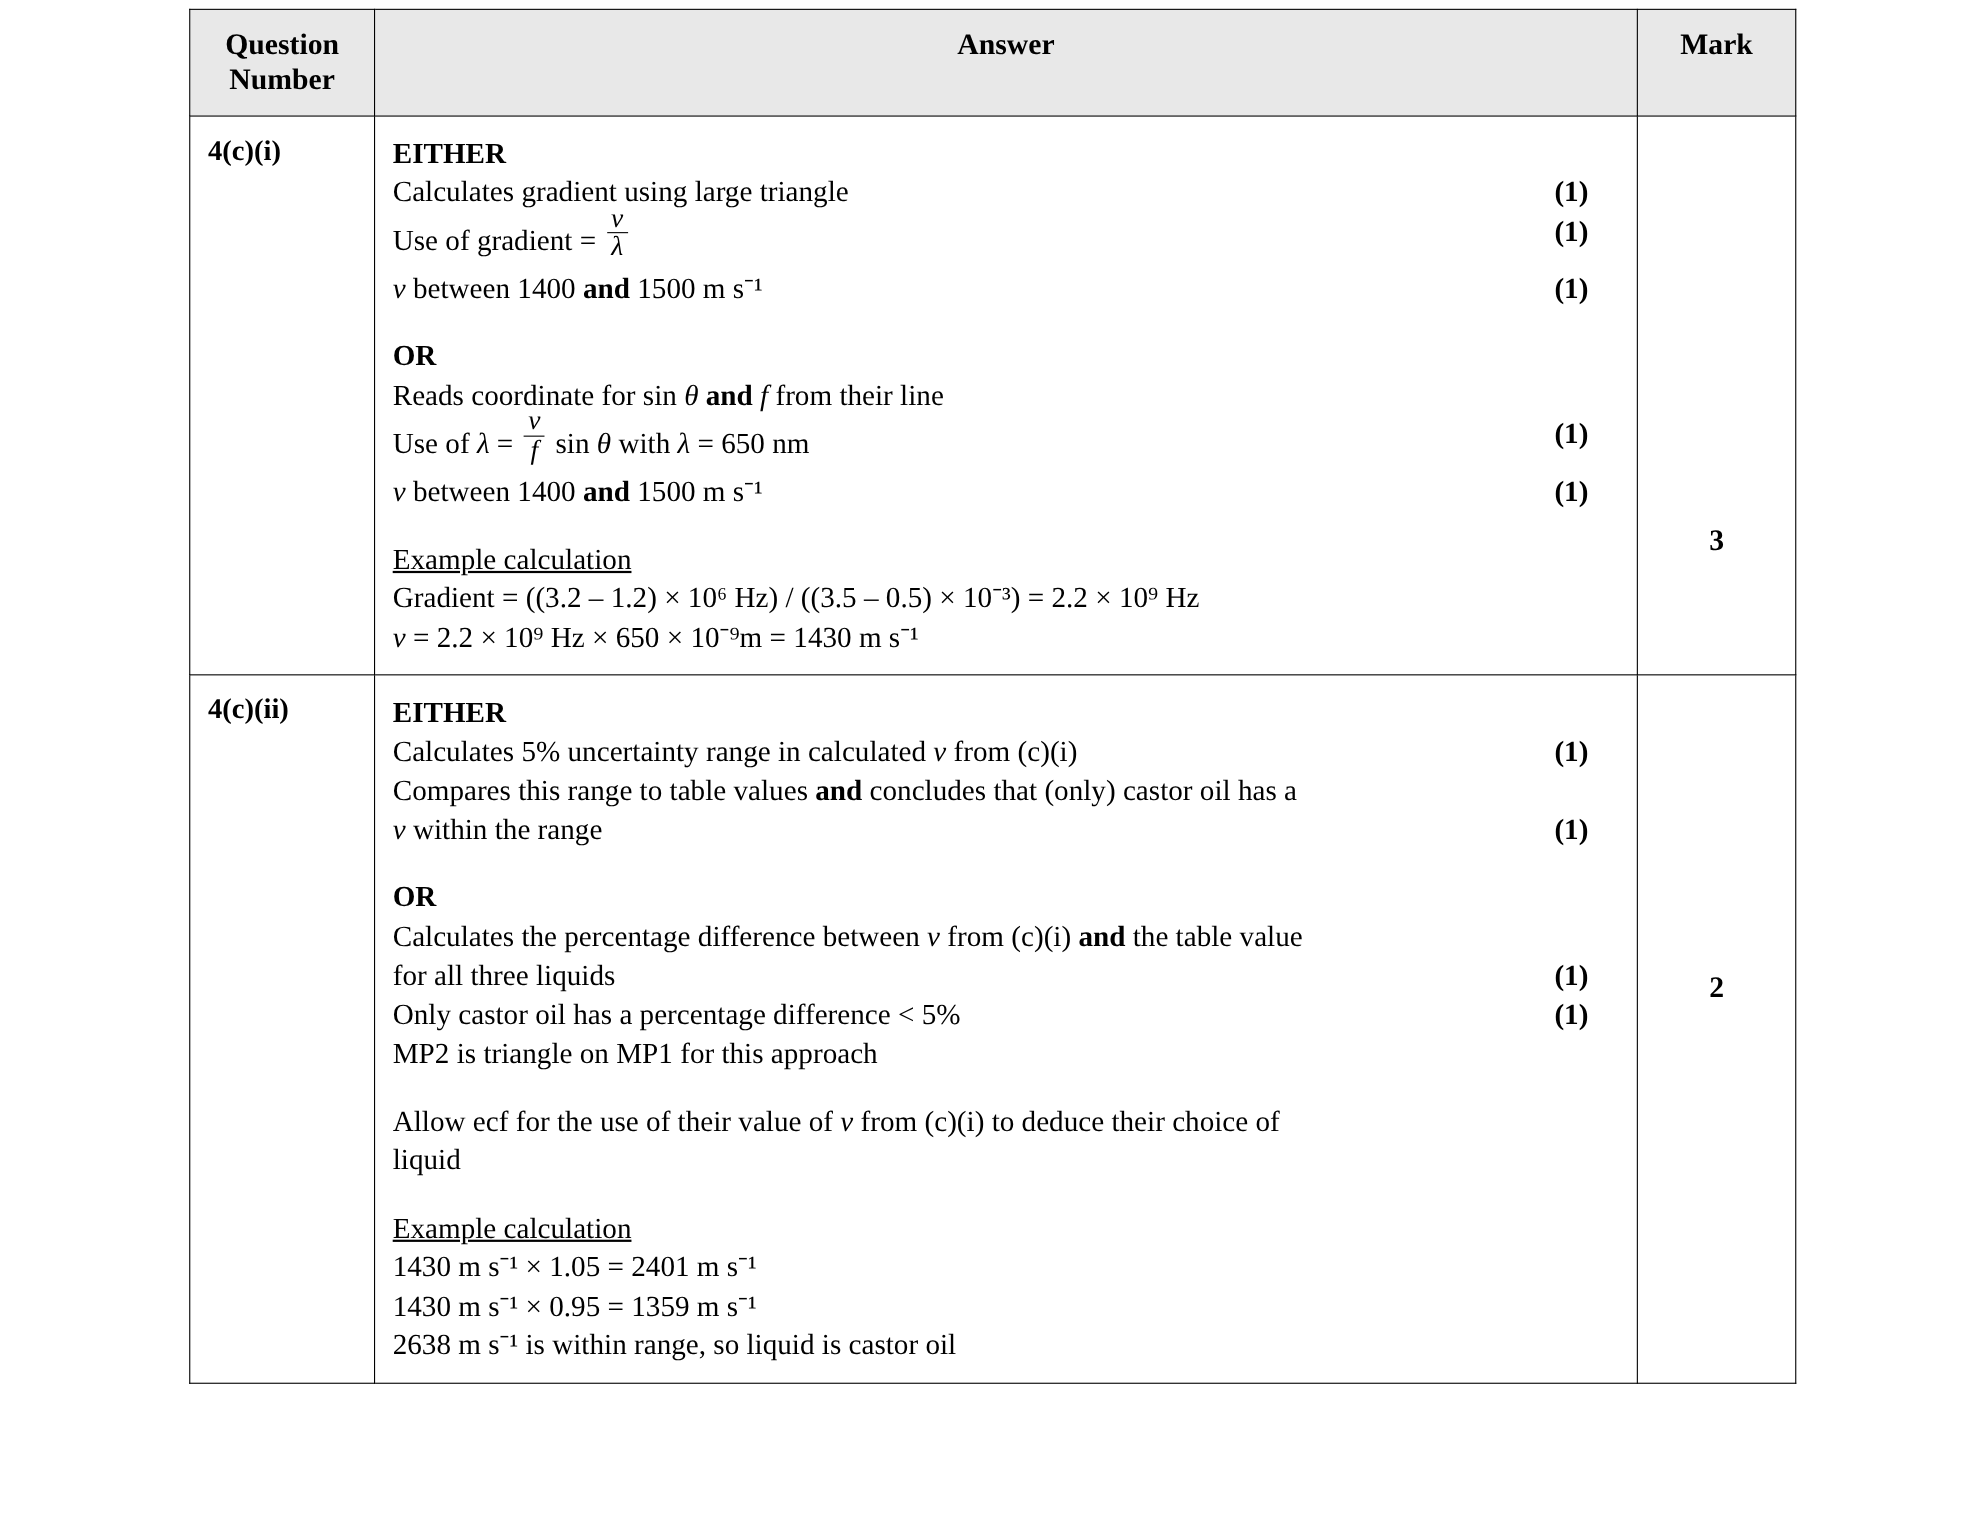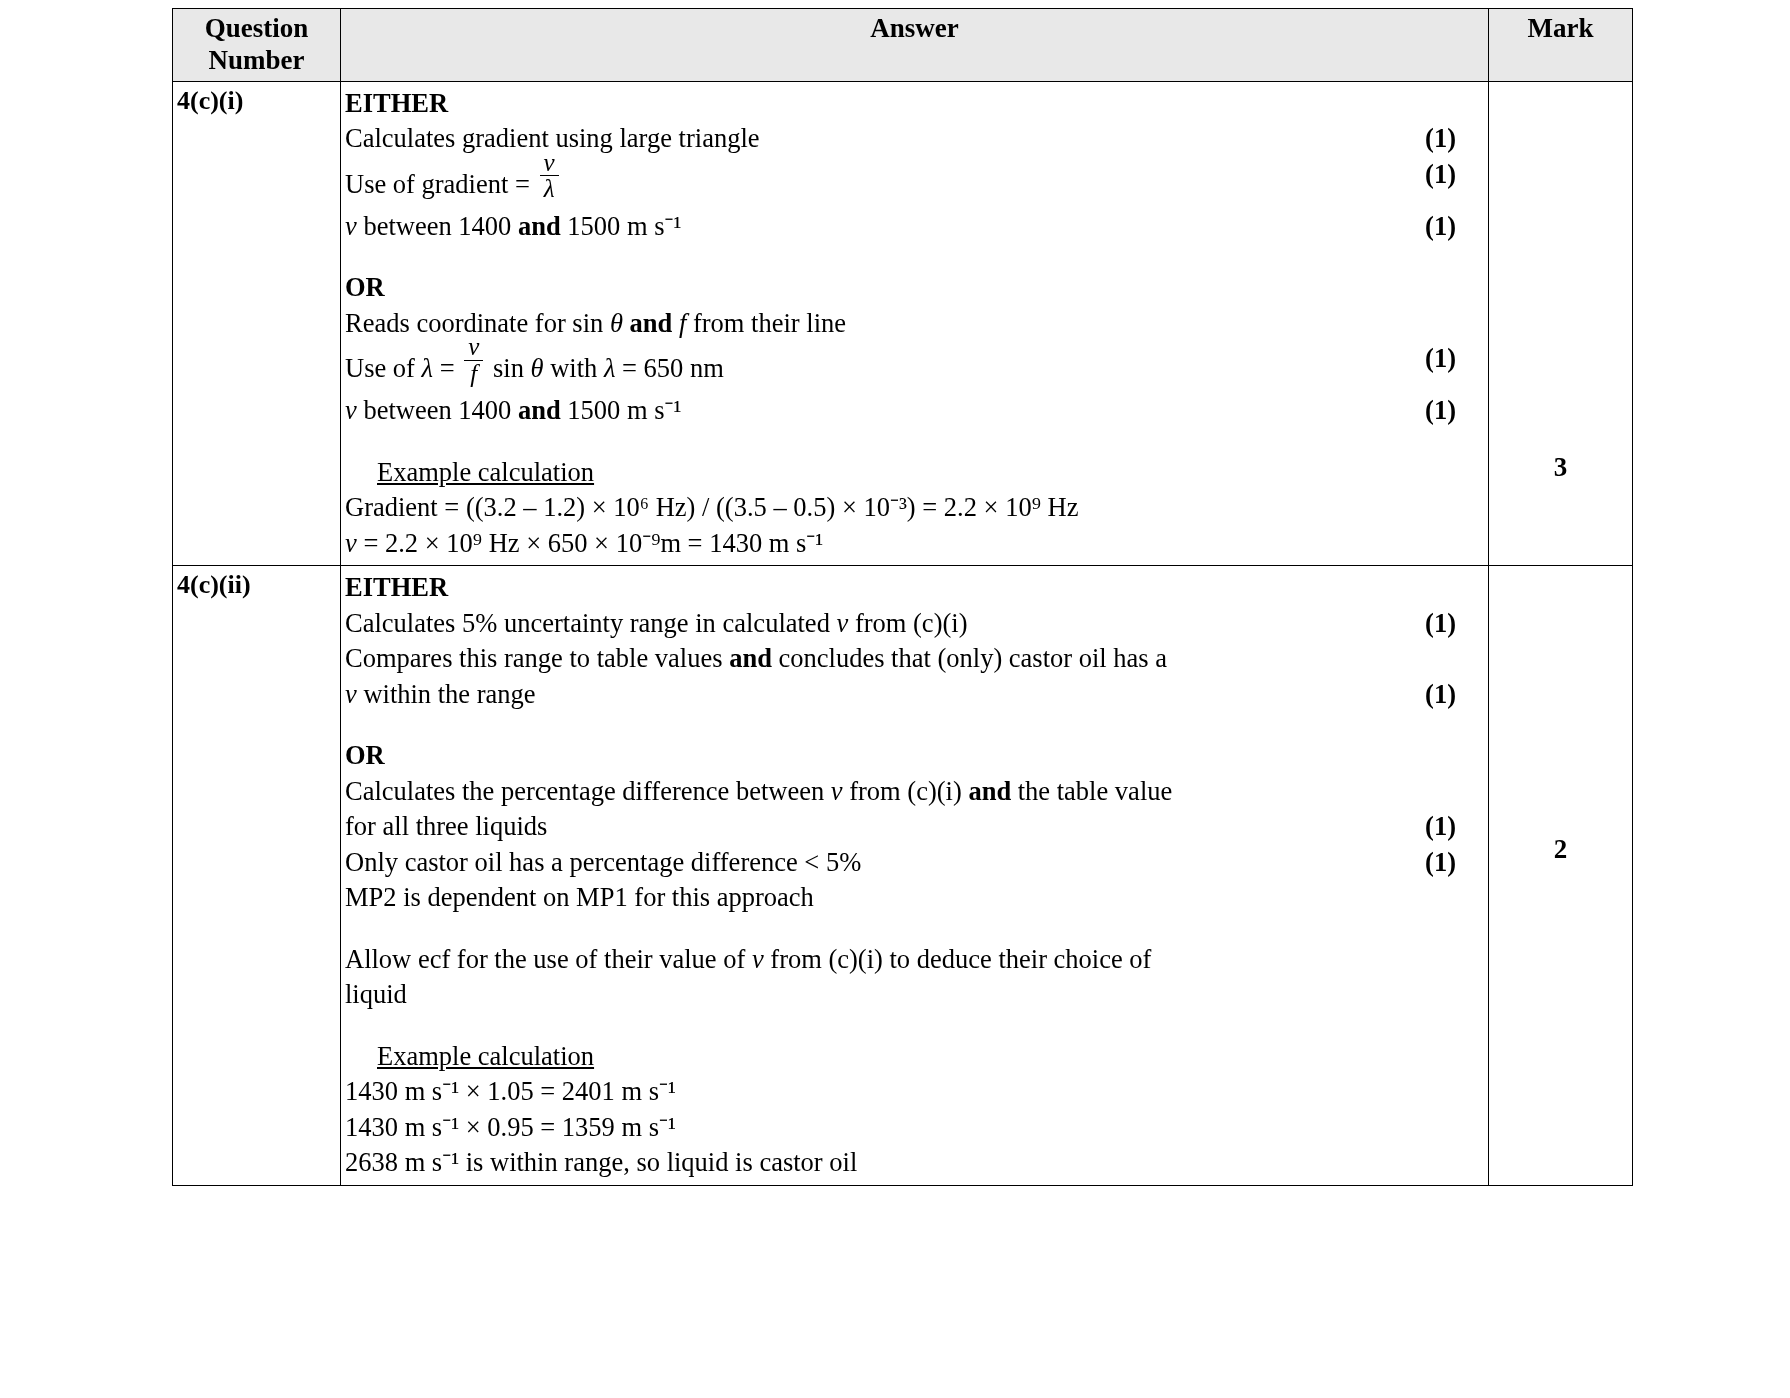--- a/index.html
+++ b/index.html
@@ -24,21 +24,21 @@
     position: absolute;
     left: 172px;
     top: 8px;
     width: 1460px;
     border-collapse: collapse;
     table-layout: fixed;
   }
   table.marksheet td, table.marksheet th {
     border: 1.6px solid #000000;
     vertical-align: top;
-    padding: 4px;
+    padding: 16px;
     font-family: Liberation Serif, serif;
   }
   .col-q { width: 168px; }
   .col-a { width: 1148px; }
   .col-m { width: 144px; }
 
   thead th {
     background: #e8e8e8;
     text-align: center;
     font-weight: bold;
@@ -77,21 +77,21 @@
     padding-right: 120px;
   }
   .row .pts {
     position: absolute;
     right: 28px;
     top: 0;
     font-weight: bold;
   }
   .bold { font-weight: bold; }
   .ital { font-style: italic; }
-  .ul { text-decoration: underline; margin-left: 32px; }
+  .ul { text-decoration: underline; }
   .spacer { height: 26px; }
 
   
   .frac {
     display: inline-block;
     vertical-align: -0.45em;
     text-align: center;
     font-style: italic;
     line-height: 1.02;
     margin: 0 3px;
@@ -195,21 +195,21 @@
           </div>
           <div class="row">
             <span>for all three liquids</span>
             <span class="pts">(1)</span>
           </div>
           <div class="row">
             <span>Only castor oil has a percentage difference &lt; 5%</span>
             <span class="pts">(1)</span>
           </div>
           <div class="row">
-            <span>MP2 is dependent on MP1 for this approach</span>
+            <span>MP2 is triangle on MP1 for this approach</span>
           </div>
           <div class="spacer"></div>
           <div class="row">
             <span>Allow ecf for the use of their value of <span class="ital">v</span> from (c)(i) to deduce their choice of</span>
           </div>
           <div class="row">
             <span>liquid</span>
           </div>
           <div class="spacer"></div>
           <div class="row">

